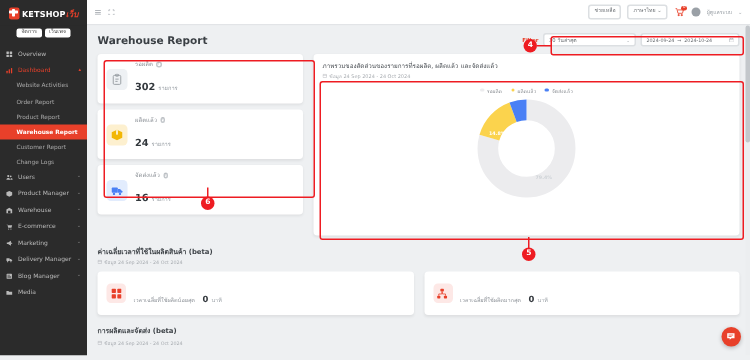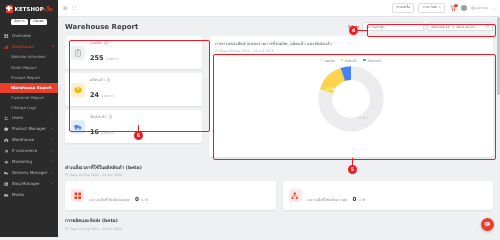--- a/index.html
+++ b/index.html
@@ -413,21 +413,21 @@
                   <rect x="5.8" y="1" width="4.4" height="2.6" rx="1"></rect>
                   <path d="M5.8 7.5h4.4M5.8 10.5h3"></path>
                 </svg>
             </span>
             <span>
               <span class="stat-label">
                 <span>รอผลิต</span>
                 <span class="q">?</span>
               </span>
               <span class="stat-value">
-                <span>255</span><span class="unit">รายการ</span>
+                <span>302</span><span class="unit">รายการ</span>
               </span>
             </span>
           </div>
 
           <div class="stat-card">
             <span class="stat-ico ico-yellow">
               <svg viewBox="0 0 16 16" fill="#f2b705">
                   <path d="M8 1 15 4.4v7.2L8 15 1 11.6V4.4z"></path>
                   <rect x="6.8" y="1.5" width="2.4" height="6" fill="#fff" opacity=".85"></rect>
                 </svg>

